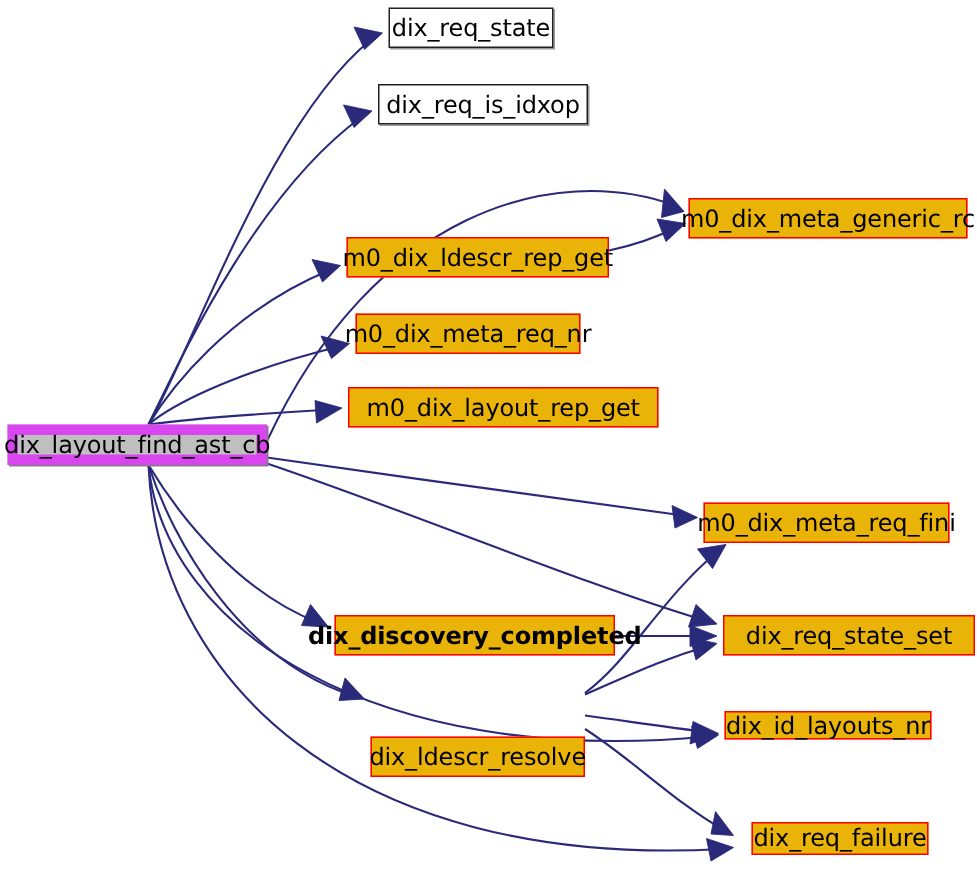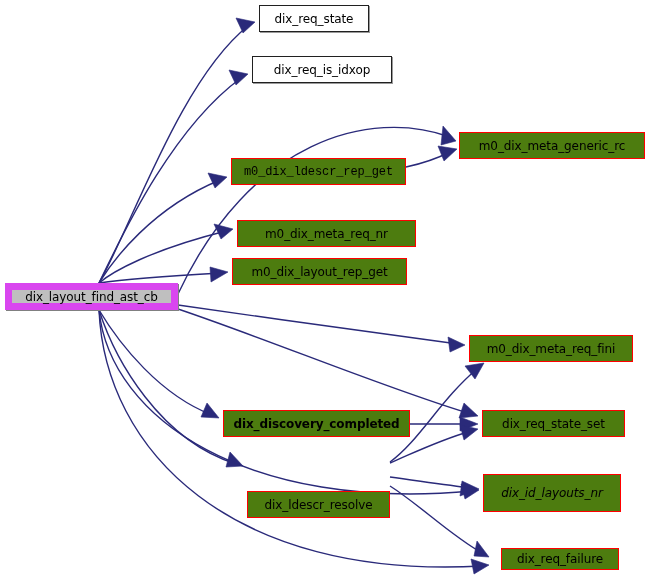--- a/index.html
+++ b/index.html
@@ -31,38 +31,38 @@
     fill: #2a2a7a;
     stroke: #2a2a7a;
     stroke-width: 0.6;
   }
   .node {
     position: absolute;
     box-sizing: border-box;
     display: flex;
     align-items: center;
     justify-content: center;
-    font-size: 12px;
+    font-size: 16px;
     line-height: 1;
     color: #000000;
     white-space: nowrap;
     letter-spacing: -0.1px;
   }
   .node.root {
     background: #bfbfbf;
     border: 7px solid #d946ef;
     box-shadow: 1px 1px 0 #808080;
   }
   .node.plain {
     background: #ffffff;
     border: 1px solid #202020;
     box-shadow: 1px 1px 0 #9a9a9a;
   }
   .node.hot {
-    background: #4d7c0f;
+    background: #eab308;
     border: 1.6px solid #ff0000;
   }
   .node-label {
     pointer-events: none;
   }
 </style>
 </head>
 <body>
 
 <div id="canvas">
@@ -150,42 +150,42 @@
       </div>
       <div class="node plain" style="left: 259px; top: 5px; width: 110px; height: 27px;">
         <span class="node-label">dix_req_state</span>
       </div>
       <div class="node plain" style="left: 252px; top: 56px; width: 140px; height: 27px;">
         <span class="node-label">dix_req_is_idxop</span>
       </div>
       <div class="node hot" style="left: 459px; top: 132px; width: 186px; height: 27px;">
         <span class="node-label">m0_dix_meta_generic_rc</span>
       </div>
-      <div class="node hot" style="left: 231px; top: 158px; width: 175px; height: 27px; font-family: Liberation Mono, monospace;">
+      <div class="node hot" style="left: 231px; top: 158px; width: 175px; height: 27px;">
         <span class="node-label">m0_dix_ldescr_rep_get</span>
       </div>
-      <div class="node hot" style="left: 237px; top: 220px; width: 179px; height: 27px;">
+      <div class="node hot" style="left: 237px; top: 209px; width: 150px; height: 27px;">
         <span class="node-label">m0_dix_meta_req_nr</span>
       </div>
-      <div class="node hot" style="left: 232px; top: 258px; width: 175px; height: 27px;">
+      <div class="node hot" style="left: 232px; top: 258px; width: 207px; height: 27px;">
         <span class="node-label">m0_dix_layout_rep_get</span>
       </div>
       <div class="node hot" style="left: 469px; top: 335px; width: 164px; height: 27px;">
         <span class="node-label">m0_dix_meta_req_fini</span>
       </div>
       <div class="node hot" style="left: 223px; top: 410px; width: 187px; height: 27px; font-weight: bold;">
         <span class="node-label">dix_discovery_completed</span>
       </div>
-      <div class="node hot" style="left: 482px; top: 410px; width: 143px; height: 27px;">
+      <div class="node hot" style="left: 482px; top: 410px; width: 168px; height: 27px;">
         <span class="node-label">dix_req_state_set</span>
       </div>
       <div class="node hot" style="left: 247px; top: 459px; width: 143px; height: 27px; margin-top: 32px;">
         <span class="node-label">dix_ldescr_resolve</span>
       </div>
-      <div class="node hot" style="left: 483px; top: 474px; width: 138px; height: 38px; font-style: italic;">
+      <div class="node hot" style="left: 483px; top: 474px; width: 138px; height: 19px;">
         <span class="node-label">dix_id_layouts_nr</span>
       </div>
       <div class="node hot" style="left: 501px; top: 548px; width: 118px; height: 22px;">
         <span class="node-label">dix_req_failure</span>
       </div>
     </div>
 
 </div>
 
 </body></html>

